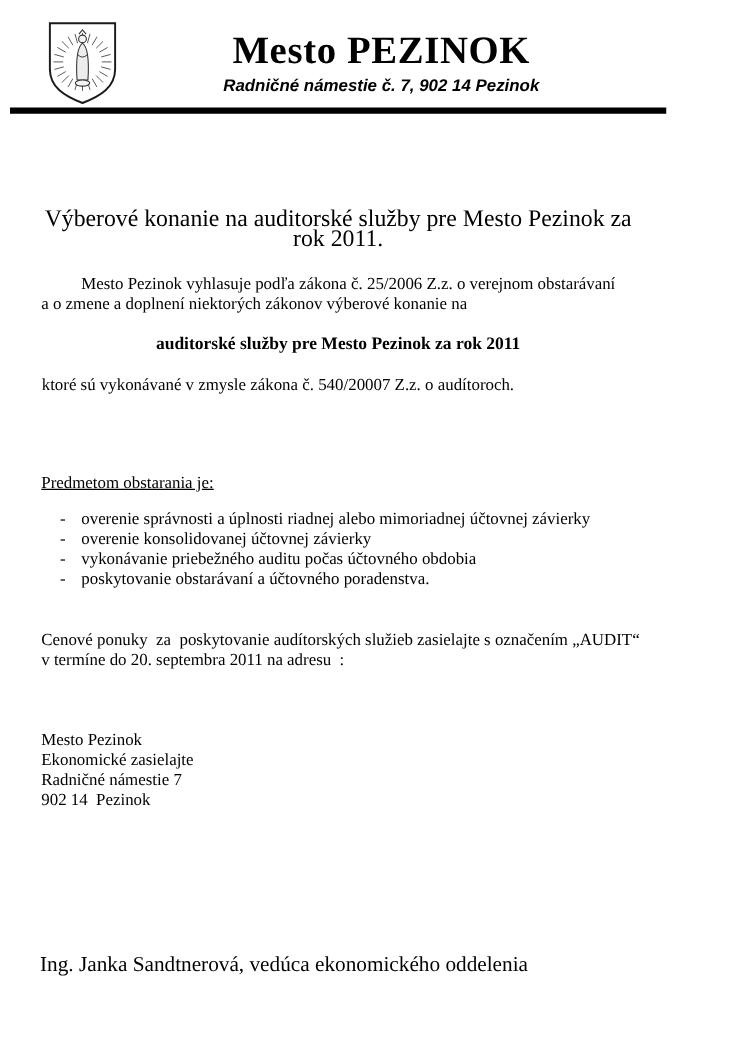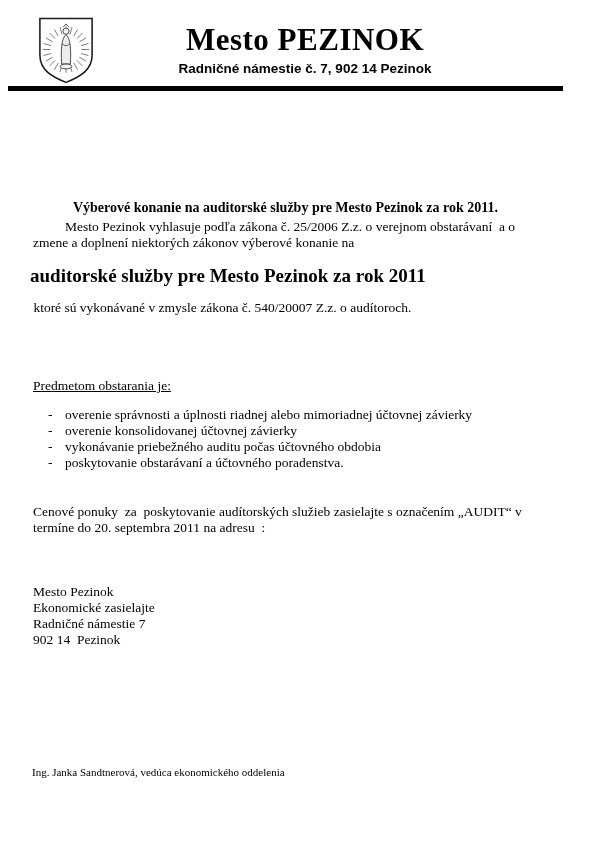--- a/index.html
+++ b/index.html
@@ -3,59 +3,59 @@
 <meta charset="utf-8">
 <style>
   html,body{margin:0;padding:0;background:#fff;}
   .page{
     position:relative;
     width:541px;height:850px;
     background:#ffffff;
     font-family:"Liberation Serif", serif;
     color:#000;
     overflow:hidden;
-    padding-left:30px;
   }
   
   .coat{position:absolute;left:37px;top:16px;width:58px;height:69px;}
   .masthead{position:absolute;left:105px;top:22px;width:400px;text-align:center;}
   .org-name{
     font-family:"Liberation Serif", serif;
     font-weight:bold;font-size:31px;line-height:36px;letter-spacing:0.5px;
     white-space:nowrap;
   }
   .org-address{
     font-family:"Liberation Sans", sans-serif;
     font-weight:bold;font-size:13.5px;line-height:16px;margin-top:3px;
     white-space:nowrap;
+    font-style:italic;
   }
   .head-rule{position:absolute;top:86px;left:8px;right:8px;height:5px;background:#000;}
   
   .doc-title{
     position:absolute;top:168px;left:30px;right:30px;
-    text-align:center;font-weight:bold;font-size:14px;line-height:16px;margin-top:32px;
+    text-align:center;font-weight:normal;font-size:19px;line-height:16px;
   }
   .para{font-size:13.5px;line-height:16px;white-space:pre-wrap;}
   .intro{position:absolute;top:219px;left:33px;right:44px;text-indent:32px;}
   .subject{
     position:absolute;top:268px;left:30px;right:30px;
-    font-weight:bold;font-size:19px;line-height:16px;
+    text-align:center;font-weight:bold;font-size:14px;line-height:16px;
   }
   .law-note{position:absolute;top:300px;left:30px;right:30px;}
   .scope-head{
     position:absolute;top:378px;left:33px;
     font-size:13.5px;line-height:16px;text-decoration:underline;font-family:Liberation Serif, serif;
   }
   .scope-list{position:absolute;top:407px;left:48px;right:30px;margin:0;padding:0;list-style:none;}
   .scope-list li{display:flex;font-size:13.5px;line-height:16px;}
   .scope-list .marker{width:17px;flex:0 0 17px;}
   .offer{position:absolute;top:504px;left:33px;right:28px;}
   .address{position:absolute;top:584px;left:33px;}
   .address div{font-size:13.5px;line-height:16px;white-space:pre-wrap;}
-  .signature{position:absolute;top:765px;left:32px;font-size:11px;line-height:14px;}
+  .signature{position:absolute;top:765px;left:32px;font-size:17px;line-height:14px;}
 </style>
 </head>
 <body>
 
 <div class="page">
 
   <div class="coat">
     <svg viewBox="0 0 60 70" width="58" height="69" xmlns="http://www.w3.org/2000/svg">
       <path d="M3,2 L57,2 L57,40 C57,55 45,62 30,68 C15,62 3,55 3,40 Z" fill="#ffffff" stroke="#1a1a1a" stroke-width="1.6"></path>
       <g stroke="#555" stroke-width="0.8" fill="none">

